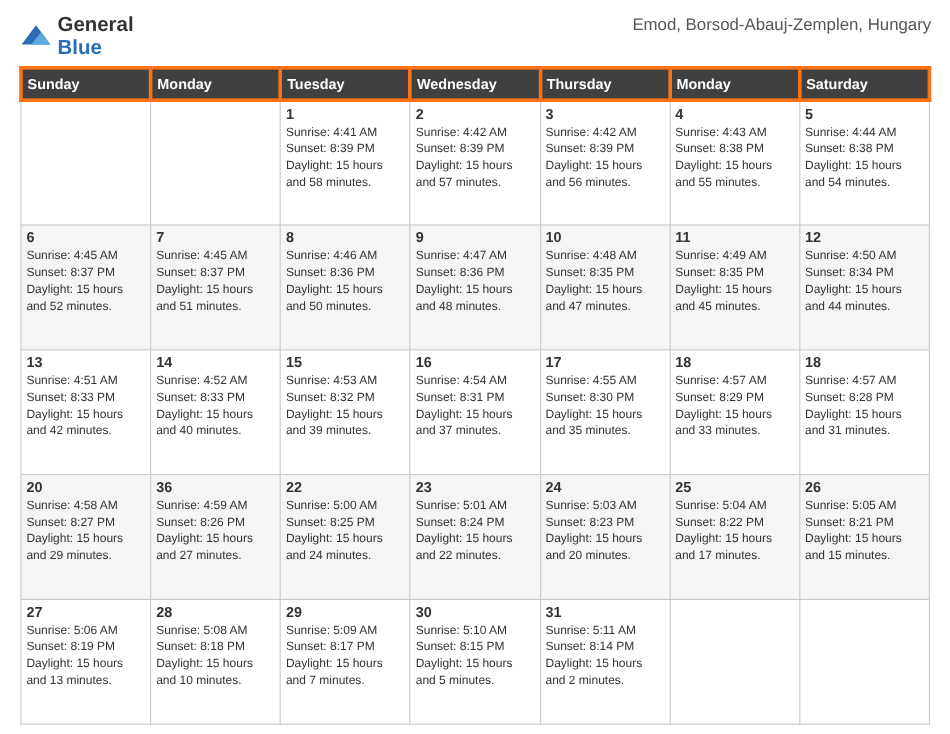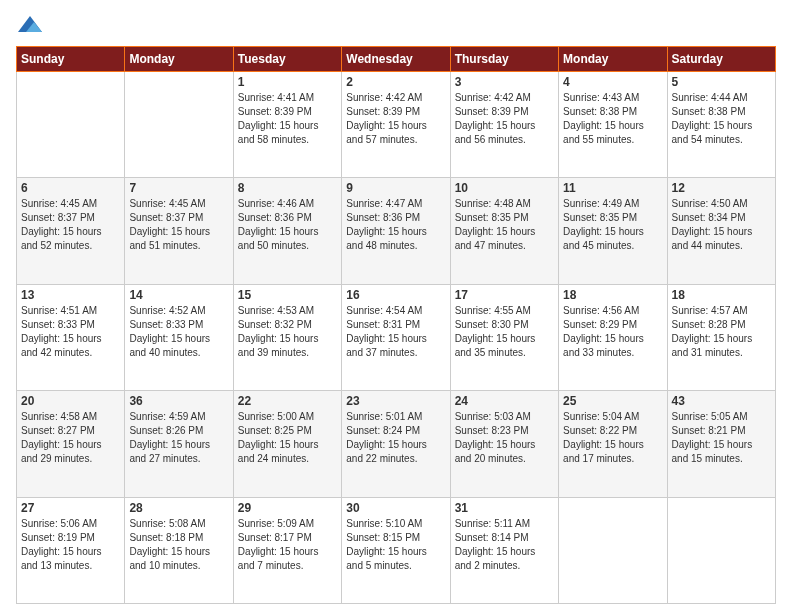--- a/index.html
+++ b/index.html
@@ -61,27 +61,27 @@
       font-size: 14px;
       color: #555;
     }
     .calendar {
       flex: 1;
       border-collapse: collapse;
       width: 100%;
       table-layout: fixed;
     }
     .calendar th {
-      background: #7f1d1d;
+      background: #404040;
       color: #fff;
       font-size: 12px;
       font-weight: bold;
       padding: 5px 4px;
       text-align: left;
-      border: 1px solid #f97316;
+      border: 3px solid #f97316;
     }
     .calendar td {
       border: 1px solid #ccc;
       vertical-align: top;
       padding: 3px 4px;
       font-size: 10px;
       color: #333;
       background: #fff;
       height: 88px;
     }
@@ -109,22 +109,27 @@
 </head>
 <body>
 
 <div class="page">
   <div class="header">
     <div class="logo">
       <svg class="logo-icon" viewBox="0 0 28 28" xmlns="http://www.w3.org/2000/svg">
         <polygon points="14,4 26,20 2,20" fill="#2a6db5"></polygon>
         <polygon points="18,10 26,20 10,20" fill="#5aace0"></polygon>
       </svg>
+      <div class="logo-text">
+        <span class="logo-general">General</span>
+        <span class="logo-blue">Blue</span>
+      </div>
     </div>
     <div class="title-block">
+      <div class="location">Emod, Borsod-Abauj-Zemplen, Hungary</div>
     </div>
   </div>
 
   <table class="calendar">
     <thead>
       <tr>
       <th>Sunday</th>
           <th>Monday</th>
           <th>Tuesday</th>
           <th>Wednesday</th>
@@ -255,21 +260,21 @@
           </td>
           <td>
             <span class="day-num">17</span>
             <div class="cell-info">Sunrise: 4:55 AM
 Sunset: 8:30 PM
 Daylight: 15 hours
 and 35 minutes.</div>
           </td>
           <td>
             <span class="day-num">18</span>
-            <div class="cell-info">Sunrise: 4:56 AM
+            <div class="cell-info">Sunrise: 4:57 AM
 Sunset: 8:29 PM
 Daylight: 15 hours
 and 33 minutes.</div>
           </td>
           <td>
             <span class="day-num">18</span>
             <div class="cell-info">Sunrise: 4:57 AM
 Sunset: 8:28 PM
 Daylight: 15 hours
 and 31 minutes.</div>
@@ -312,21 +317,21 @@
 and 20 minutes.</div>
           </td>
           <td>
             <span class="day-num">25</span>
             <div class="cell-info">Sunrise: 5:04 AM
 Sunset: 8:22 PM
 Daylight: 15 hours
 and 17 minutes.</div>
           </td>
           <td>
-            <span class="day-num">43</span>
+            <span class="day-num">26</span>
             <div class="cell-info">Sunrise: 5:05 AM
 Sunset: 8:21 PM
 Daylight: 15 hours
 and 15 minutes.</div>
           </td>
         </tr>
         <tr class="row-odd">
           <td>
             <span class="day-num">27</span>
             <div class="cell-info">Sunrise: 5:06 AM

